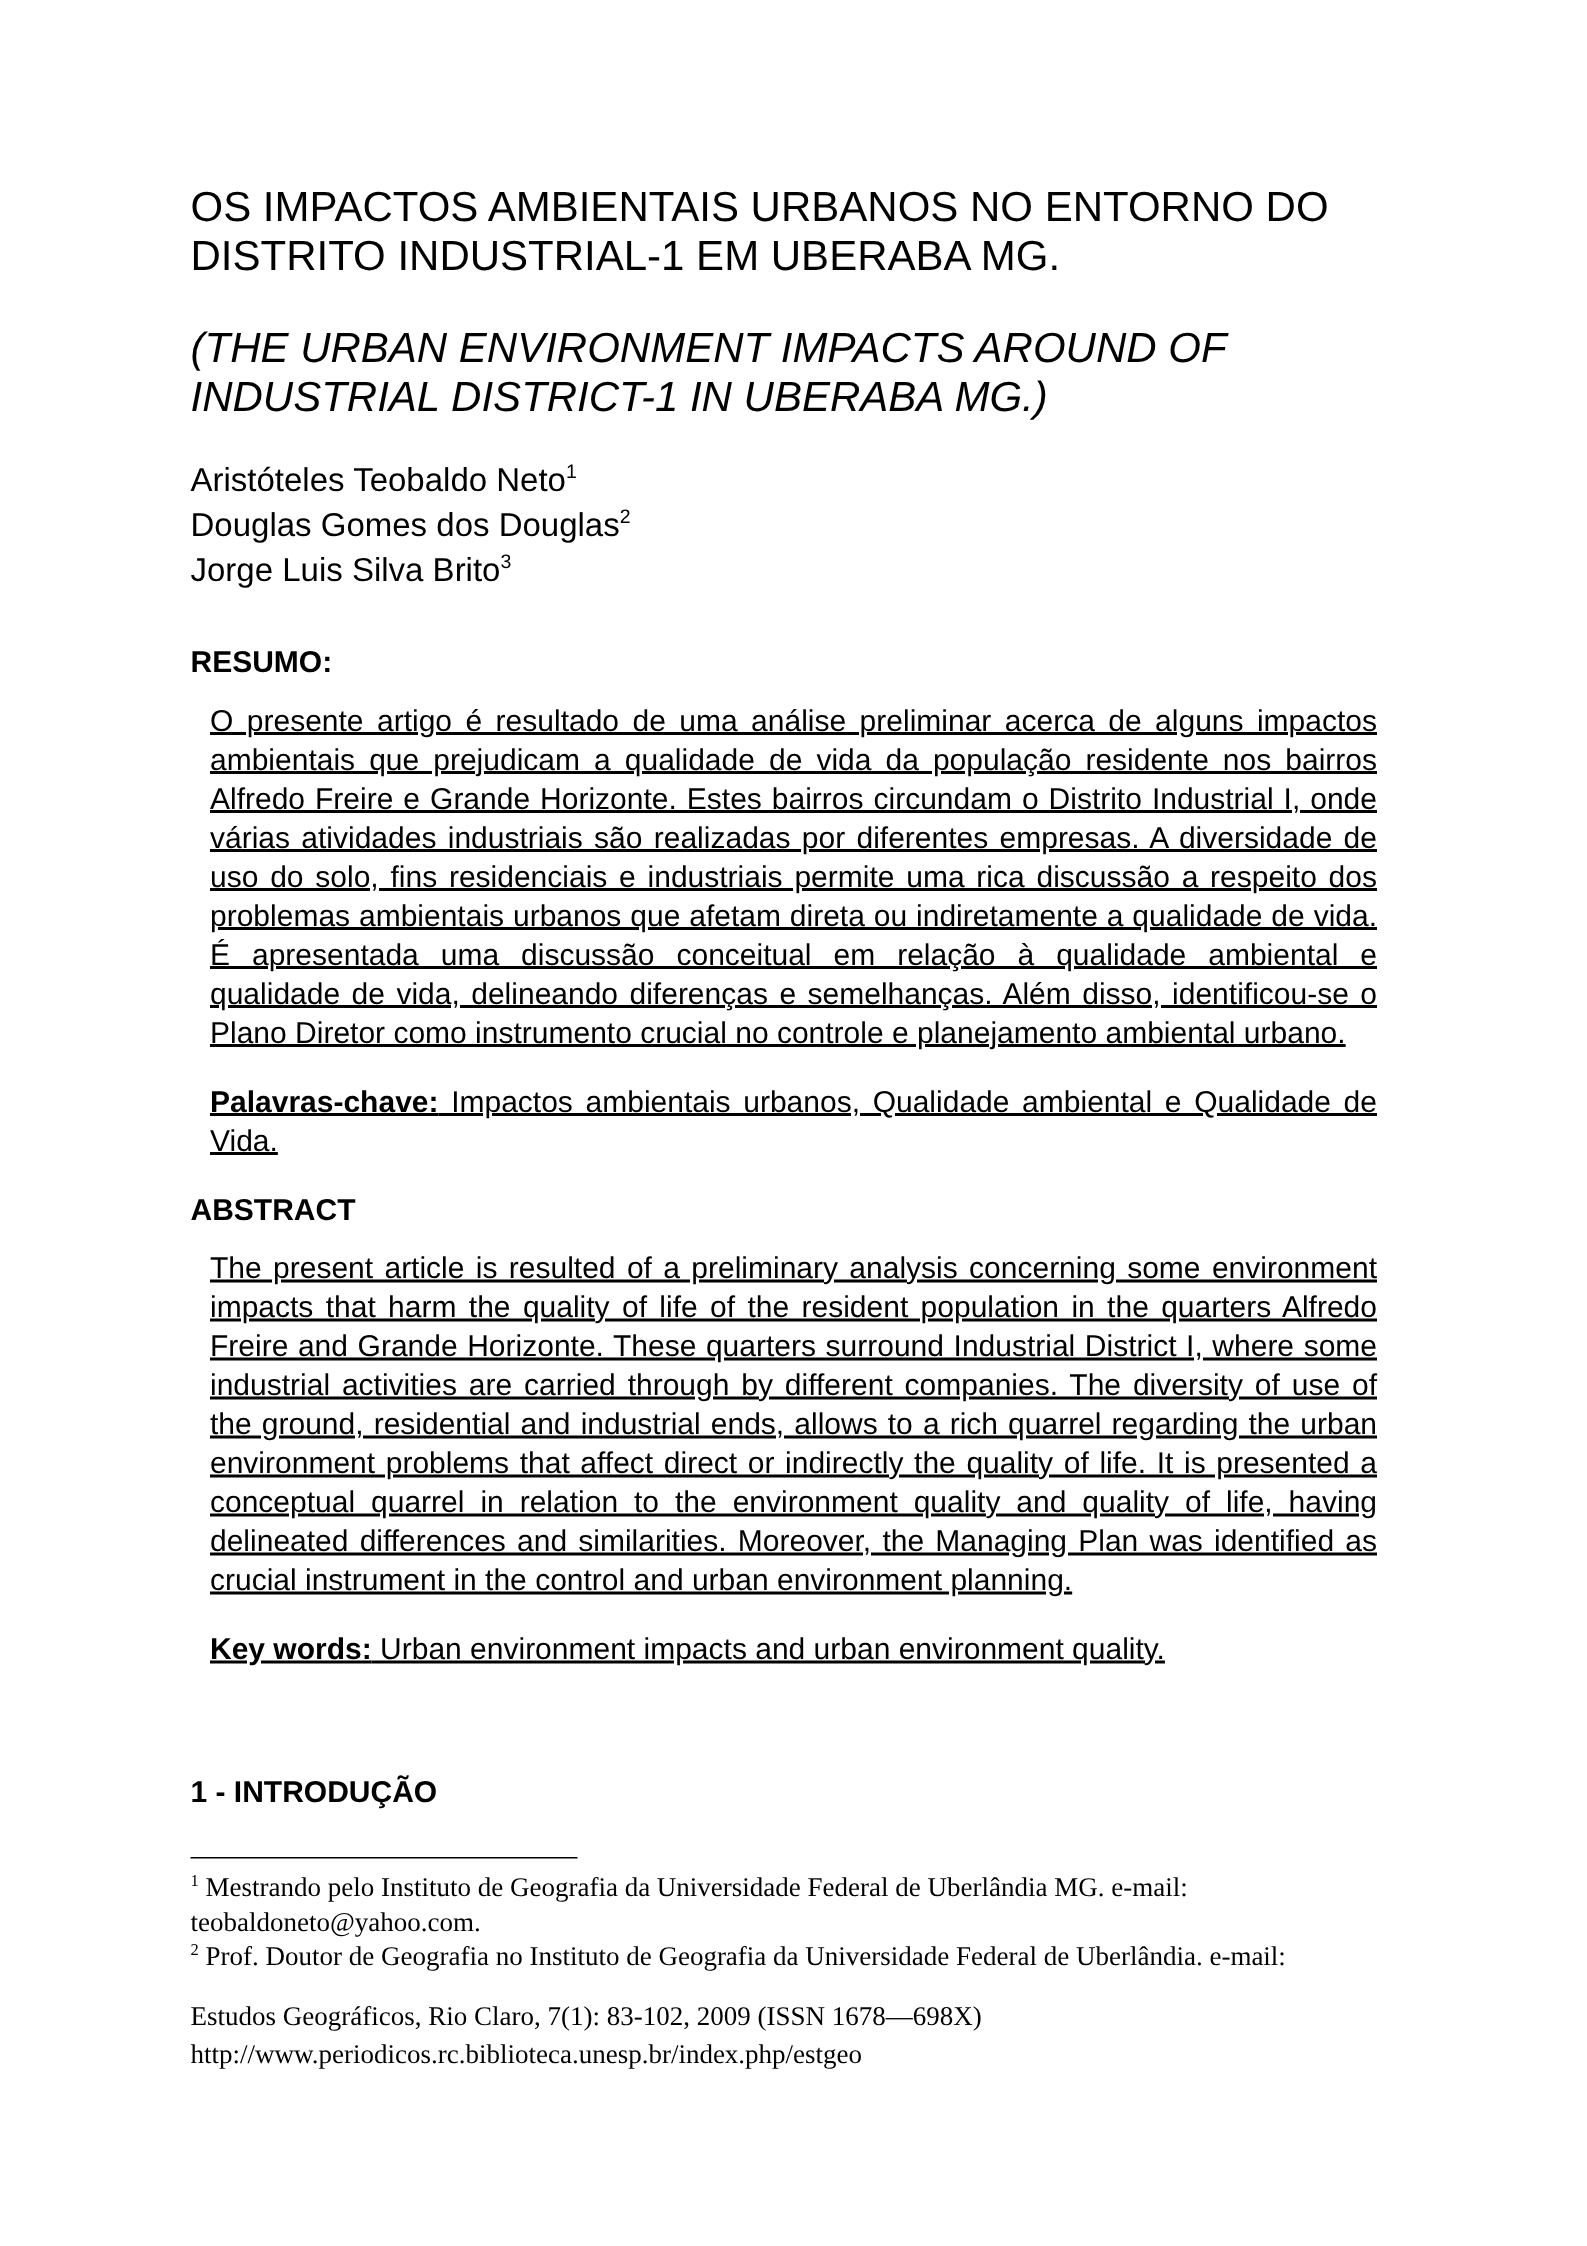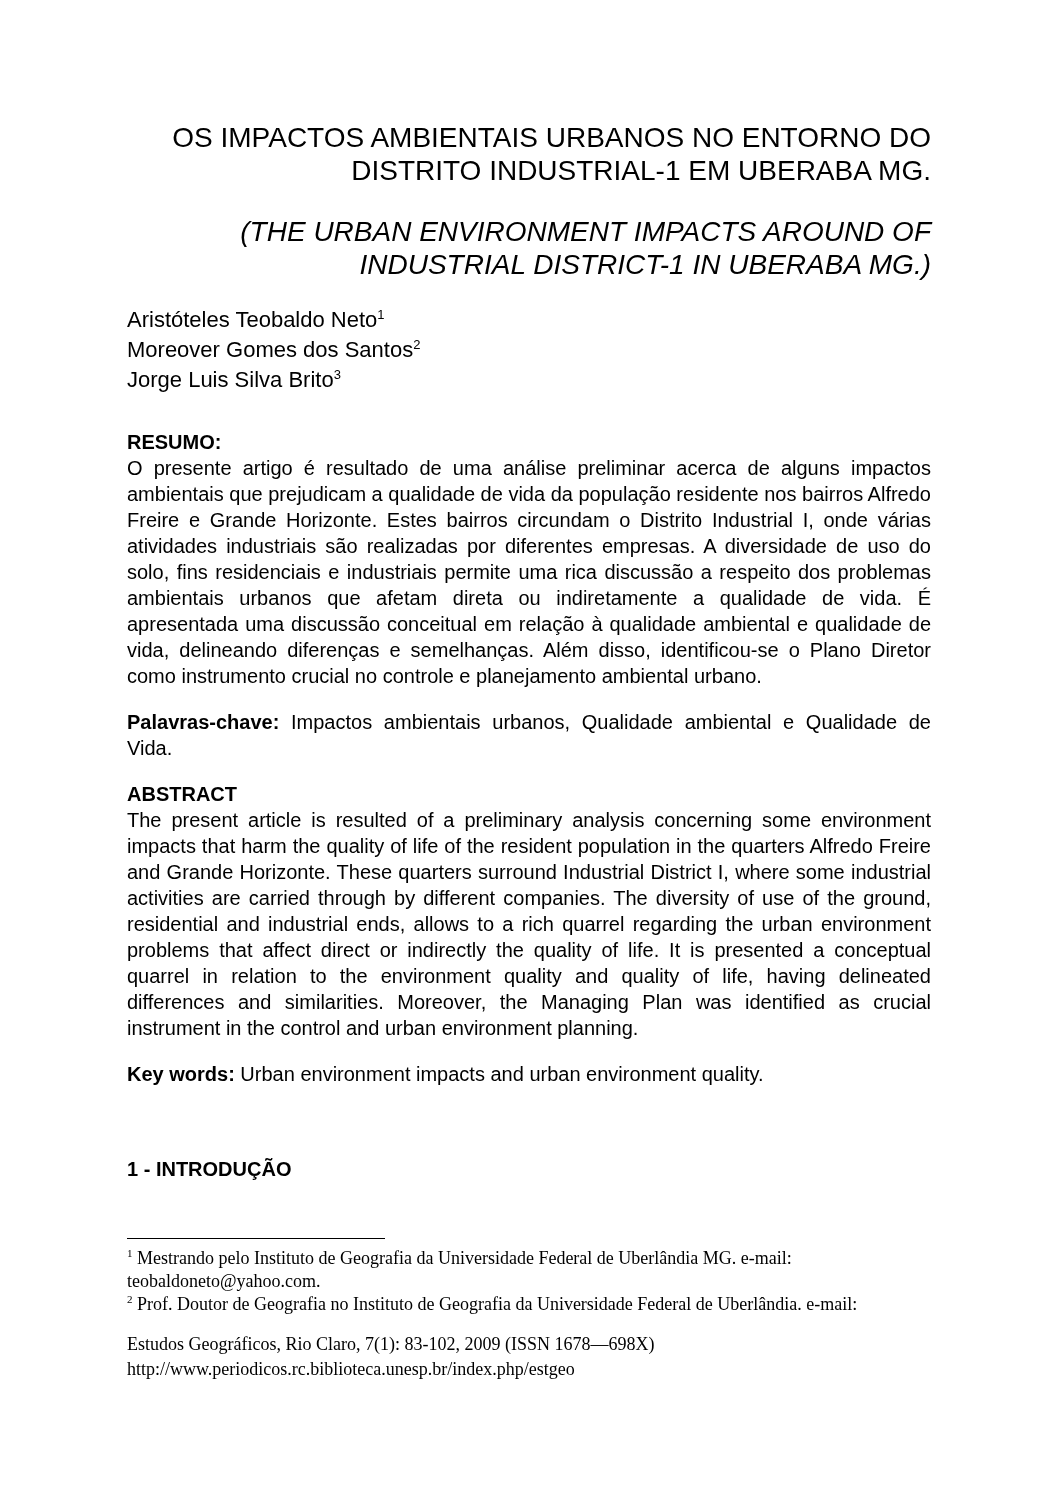--- a/index.html
+++ b/index.html
@@ -18,42 +18,43 @@
     left: 127px;
     top: 0;
     width: 804px;
     padding-top: 121px;
   }
   .title-pt, .title-en {
     margin: 0;
     font-size: 28px;
     line-height: 33px;
     font-weight: normal;
-    text-align: right;
+    text-align: left;
   }
   .title-en { margin-top: 28px; font-style: italic; }
   .authors {
     margin-top: 24px;
     font-size: 22px;
     line-height: 30px;
     text-align: left;
   }
   .authors sup { font-size: 13px; line-height: 0; }
   .h-block {
     font-weight: bold;
     font-size: 20px;
     line-height: 26px;
     margin: 0;
   }
   .resumo-h { margin-top: 34px; }
   .body-par {
-    margin: 0;
+    margin: 13px;
     font-size: 20px;
     line-height: 26px;
     text-align: justify;
+    text-decoration: underline;
   }
   .gap { margin-top: 20px; }
   .intro-h { margin-top: 69px; }
   .footer {
     position: absolute;
     left: 127px;
     top: 1238px;
     width: 804px;
   }
   .fn-rule {
@@ -86,21 +87,21 @@
       <div>DISTRITO INDUSTRIAL-1 EM UBERABA MG.</div>
     </h1>
 
     <h2 class="title-en">
       <div>(THE URBAN ENVIRONMENT IMPACTS AROUND OF</div>
       <div>INDUSTRIAL DISTRICT-1 IN UBERABA MG.)</div>
     </h2>
 
     <div class="authors">
       <div class="author"><span>Aristóteles Teobaldo Neto</span><sup>1</sup></div>
-      <div class="author"><span>Moreover Gomes dos Santos</span><sup>2</sup></div>
+      <div class="author"><span>Douglas Gomes dos Douglas</span><sup>2</sup></div>
       <div class="author"><span>Jorge Luis Silva Brito</span><sup>3</sup></div>
     </div>
 
     <div class="h-block resumo-h">RESUMO:</div>
     <p class="body-par">O presente artigo é resultado de uma análise preliminar acerca de alguns impactos ambientais que prejudicam a qualidade de vida da população residente nos bairros Alfredo Freire e Grande Horizonte. Estes bairros circundam o Distrito Industrial I, onde várias atividades industriais são realizadas por diferentes empresas. A diversidade de uso do solo, fins residenciais e industriais permite uma rica discussão a respeito dos problemas ambientais urbanos que afetam direta ou indiretamente a qualidade de vida. É apresentada uma discussão conceitual em relação à qualidade ambiental e qualidade de vida, delineando diferenças e semelhanças. Além disso, identificou-se o Plano Diretor como instrumento crucial no controle e planejamento ambiental urbano.</p>
 
     <p class="body-par gap"><b>Palavras-chave:</b><span> Impactos ambientais urbanos, Qualidade ambiental e Qualidade de Vida.</span></p>
 
     <div class="h-block gap">ABSTRACT</div>
     <p class="body-par">The present article is resulted of a preliminary analysis concerning some environment impacts that harm the quality of life of the resident population in the quarters Alfredo Freire and Grande Horizonte. These quarters surround Industrial District I, where some industrial activities are carried through by different companies. The diversity of use of the ground, residential and industrial ends, allows to a rich quarrel regarding the urban environment problems that affect direct or indirectly the quality of life. It is presented a conceptual quarrel in relation to the environment quality and quality of life, having delineated differences and similarities. Moreover, the Managing Plan was identified as crucial instrument in the control and urban environment planning.</p>

